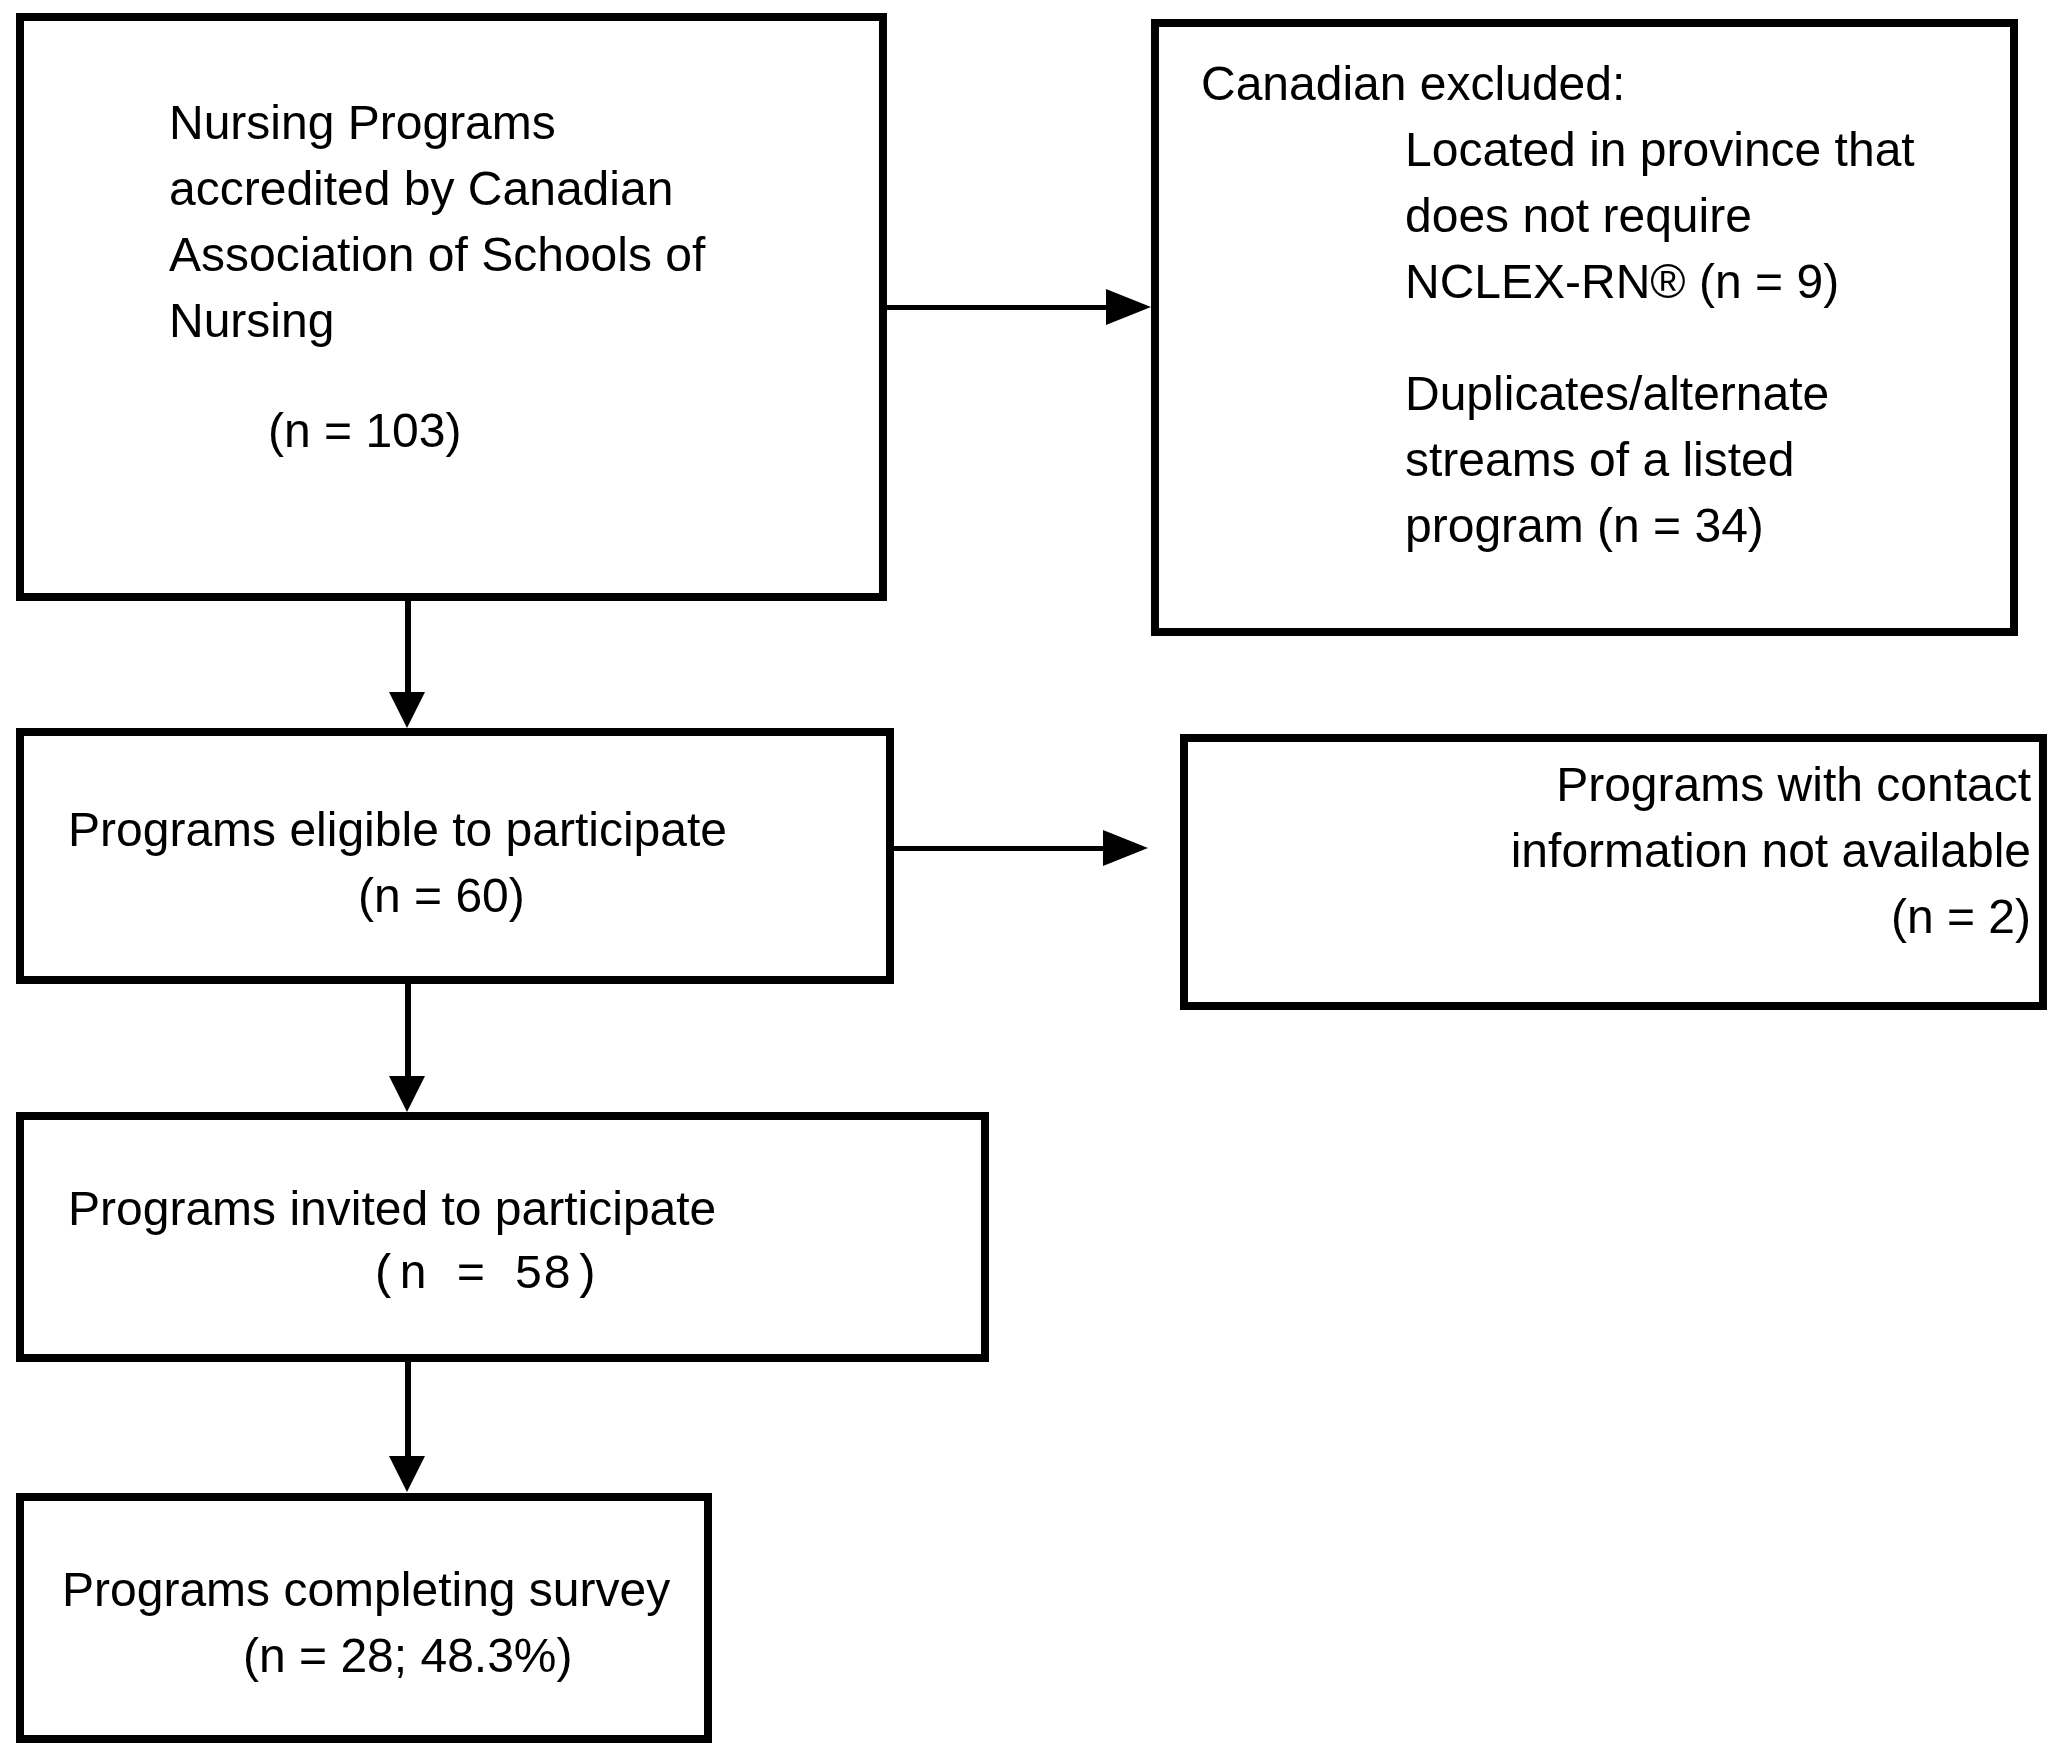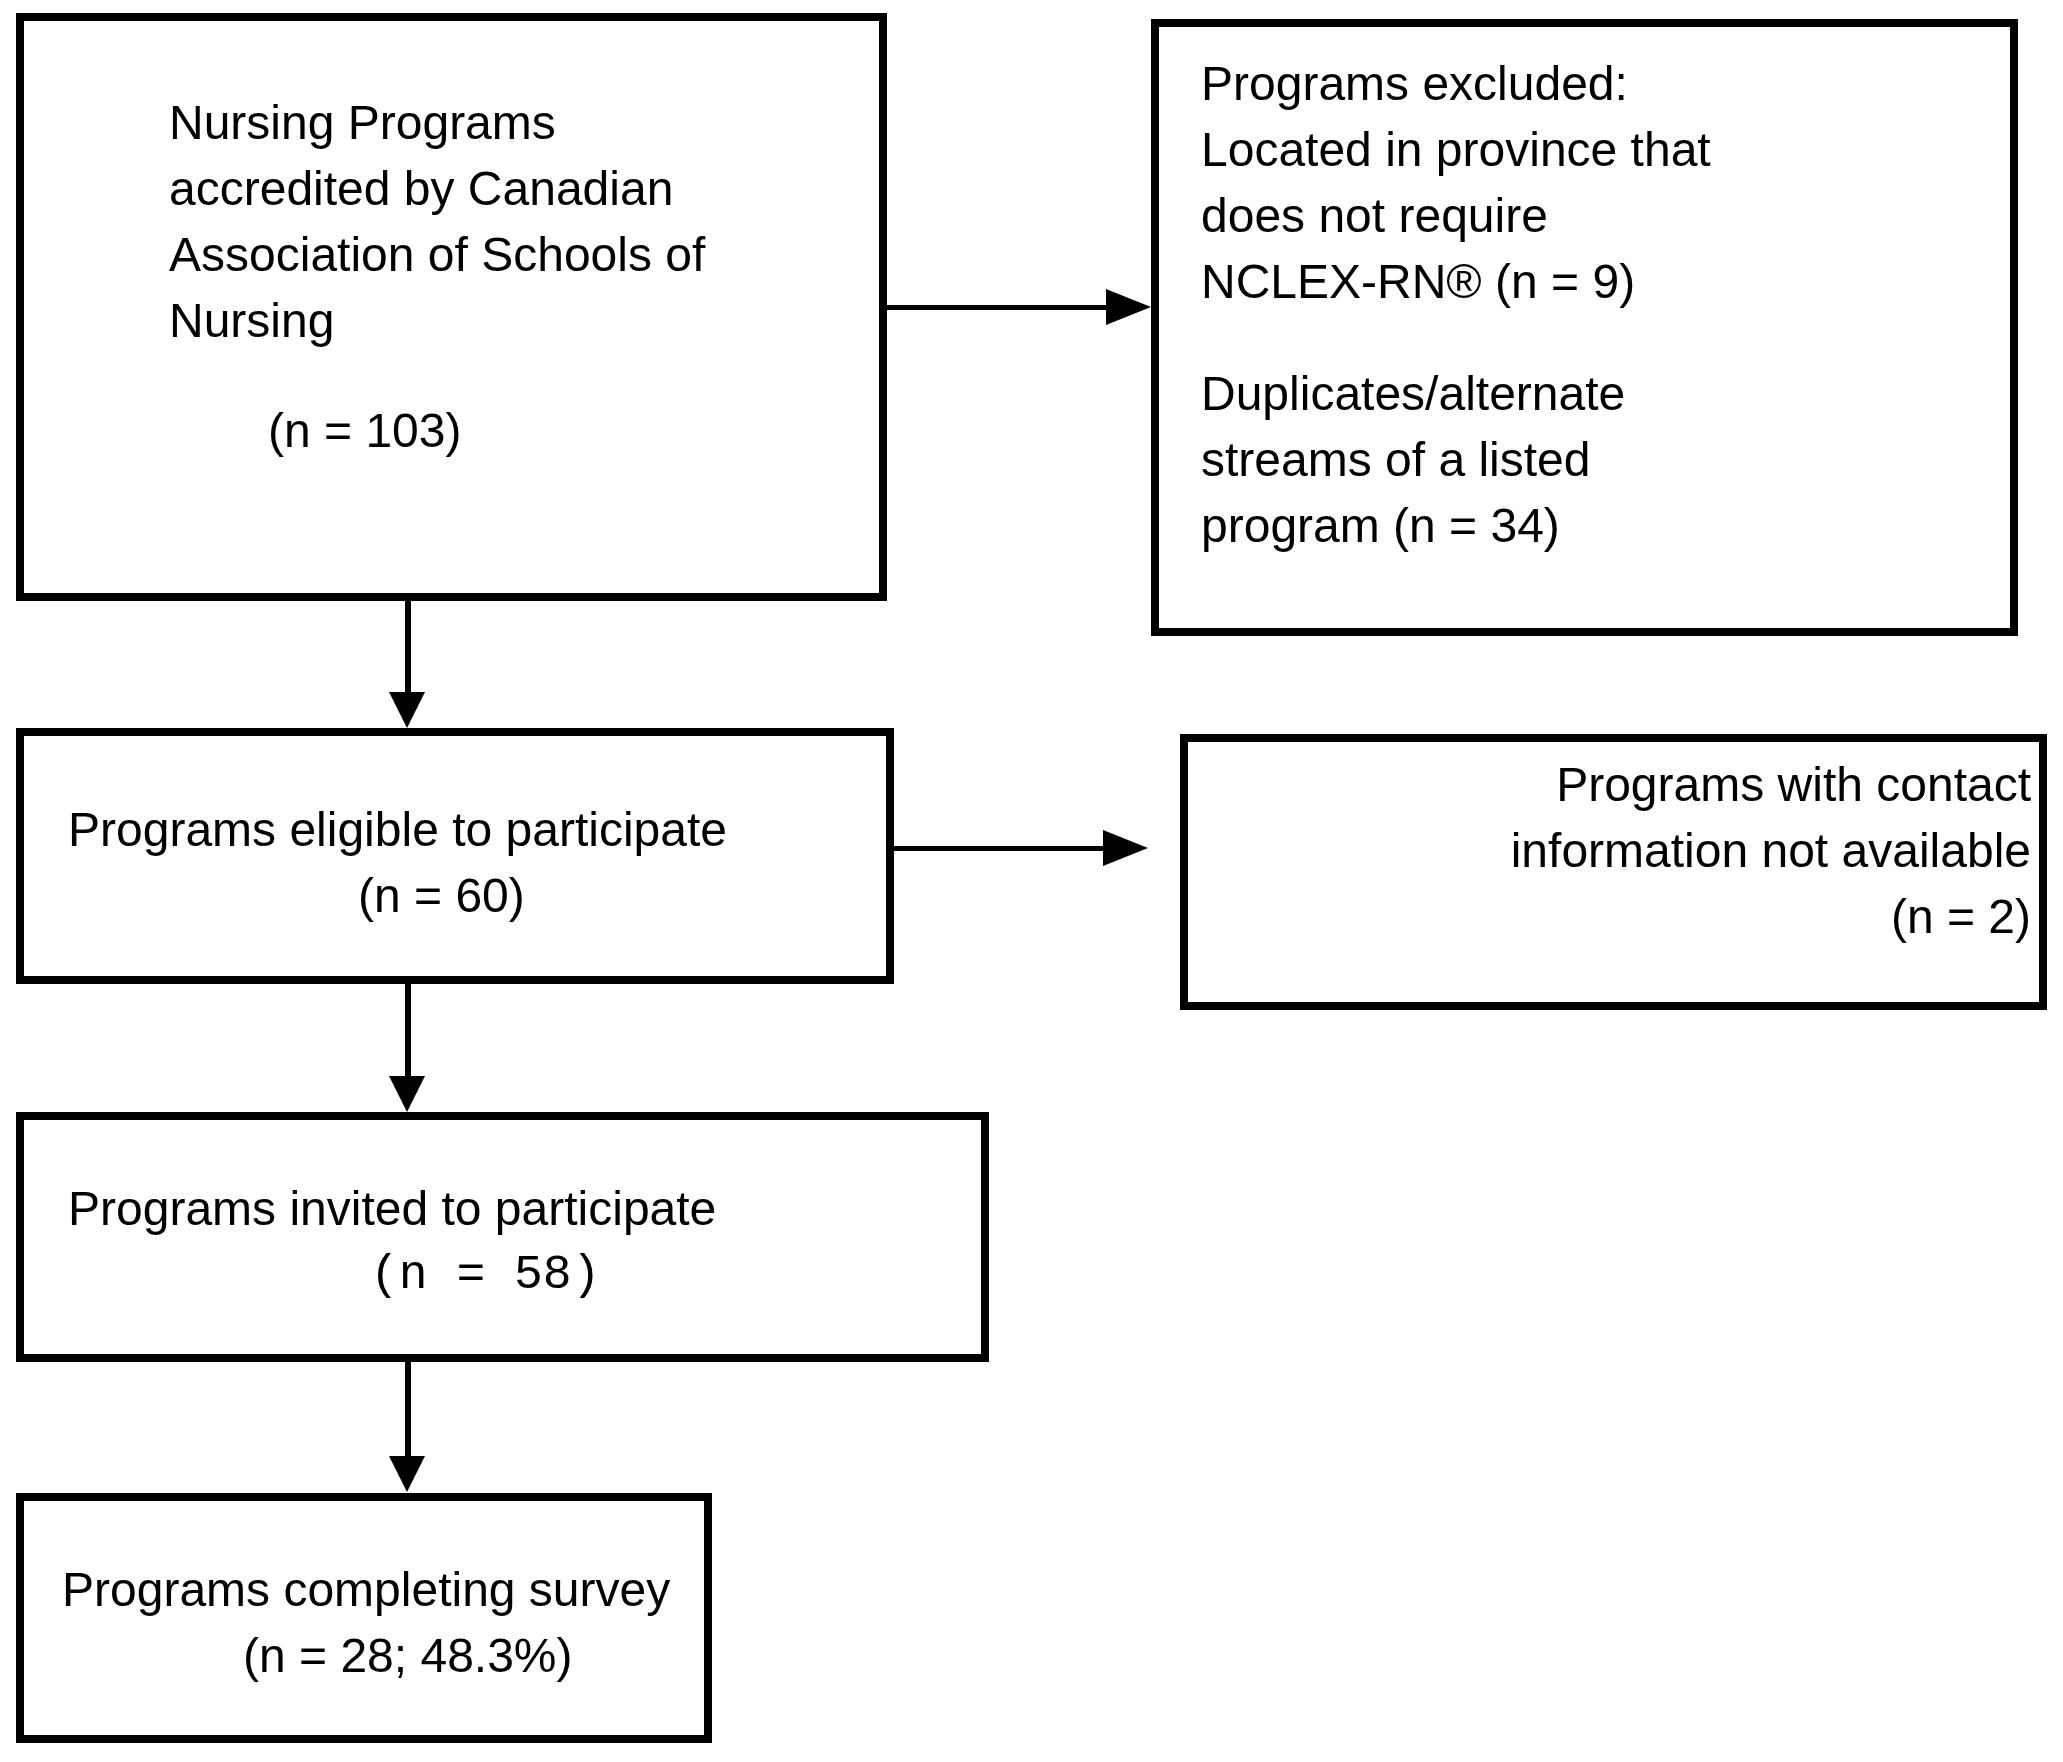--- a/index.html
+++ b/index.html
@@ -22,21 +22,21 @@
   }
   .tline { white-space: nowrap; }
   .spacer-a  { height: 44px; }
   .spacer-b  { height: 46px; }
 
   
   #box-accredited { left: 16px;   top: 13px;   width: 871px; height: 588px; padding: 69px 8px 0 145px; }
   #box-accredited .count { margin-left: 99px; }
 
   #box-excluded   { left: 1151px; top: 19.3px;   width: 867px; height: 617px; padding: 24px 8px 0 42px; }
-  #box-excluded .reason { }
+  #box-excluded .reason { margin-left: 204px; }
 
   #box-eligible   { left: 16px;   top: 728px;  width: 878px; height: 256px; padding: 61px 8px 0 44px; }
   #box-eligible .count { margin-left: 290px; }
 
   #box-contact    { left: 1180px; top: 734px;  width: 867px; height: 276px; padding: 9.7px 8px 0 39px; text-align: right; }
   #box-contact .count { margin-left: 135px; }
 
   #box-invited    { left: 16px;   top: 1112px; width: 973px; height: 250px; padding: 56px 8px 0 44px; }
   #box-invited .count { margin-left: 302px; font-family: Liberation Mono, monospace; }
 
@@ -72,21 +72,21 @@
   <div class="box" id="box-accredited">
     <div class="tline">Nursing Programs</div>
     <div class="tline">accredited by Canadian</div>
     <div class="tline">Association of Schools of</div>
     <div class="tline">Nursing</div>
     <div class="spacer-a"></div>
     <div class="tline count">(n = 103)</div>
   </div>
 
   <div class="box" id="box-excluded">
-    <div class="tline">Programs excluded:</div>
+    <div class="tline">Canadian excluded:</div>
     <div class="tline reason">Located in province that</div>
     <div class="tline reason">does not require</div>
     <div class="tline reason">NCLEX-RN® (n = 9)</div>
     <div class="spacer-b"></div>
     <div class="tline reason">Duplicates/alternate</div>
     <div class="tline reason">streams of a listed</div>
     <div class="tline reason">program (n = 34)</div>
   </div>
 
   <div class="box" id="box-eligible">

